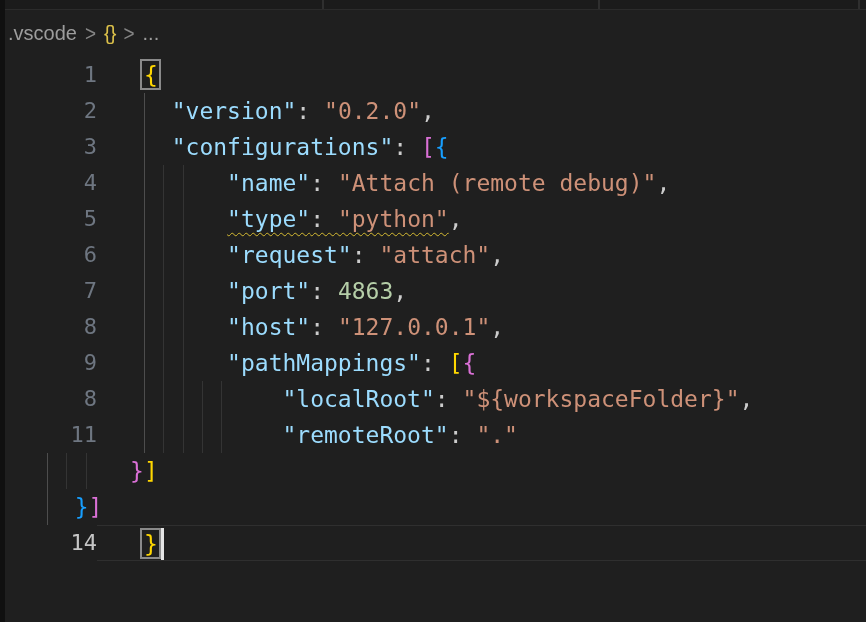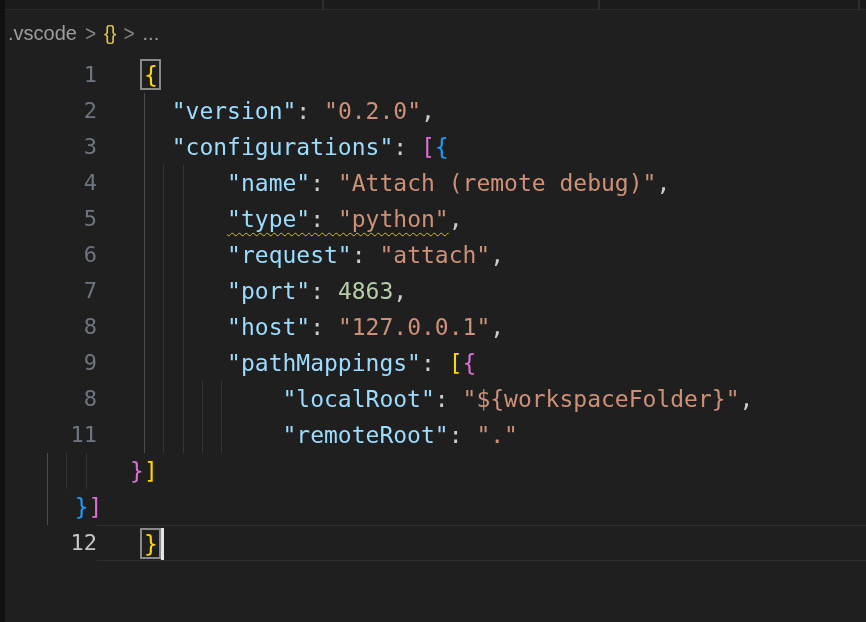--- a/index.html
+++ b/index.html
@@ -198,19 +198,19 @@
           <span class="codetext"><span class="pun">      </span><span class="b2">}</span><span class="b1">]</span></span>
         </div>
       </div>
       <div class="line">
         <div class="codewrap">
           <span class="guide g0" style="left: calc(0ch + 47px);"></span>
           <span class="codetext"><span class="pun">  </span><span class="b3">}</span><span class="b2">]</span></span>
         </div>
       </div>
       <div class="line">
-        <div class="gutter cur">12</div>
+        <div class="gutter cur">14</div>
         <div class="codewrap current">
           <span class="codetext"><span class="b1 matchbox">}</span><span class="cursor"></span></span>
         </div>
       </div>
     </div>
 </div>
 
 </body></html>

